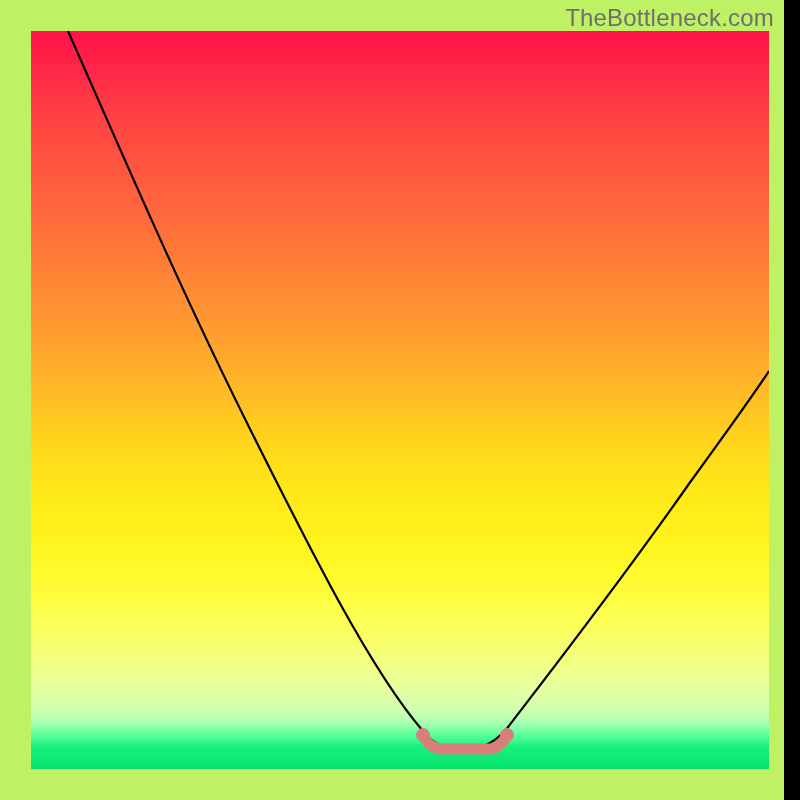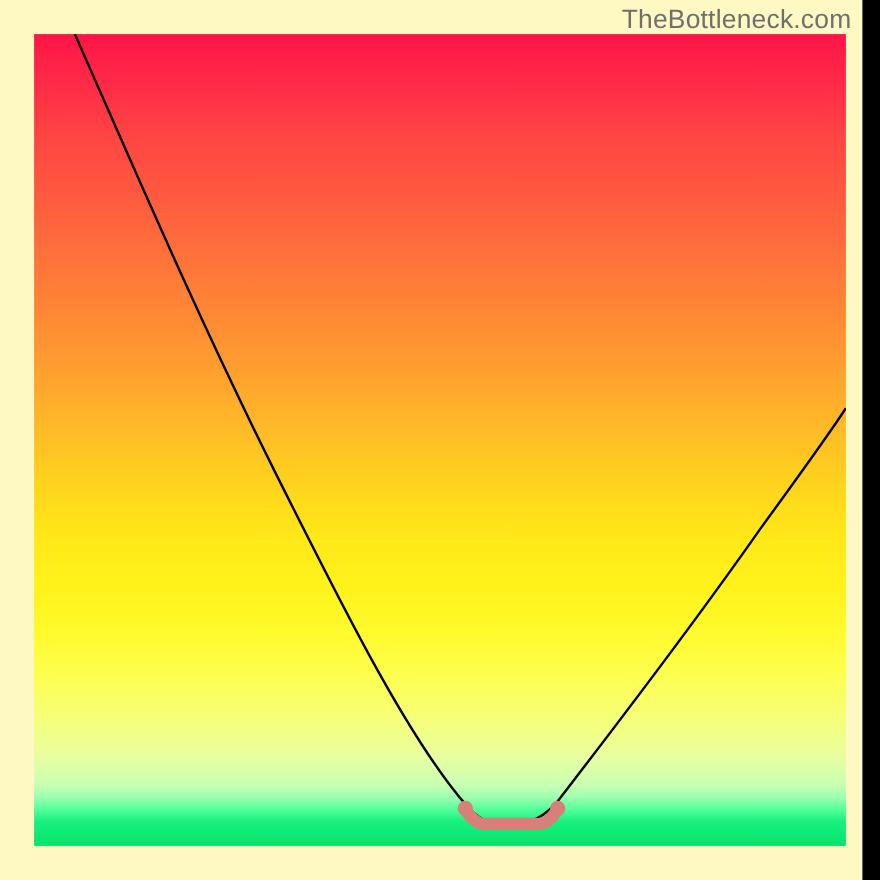--- a/index.html
+++ b/index.html
@@ -8,21 +8,21 @@
     width: 800px;
     height: 800px;
     background: #000;
     overflow: hidden;
     font-family: Arial, Helvetica, sans-serif;
   }
   .frame {
     position: relative;
     width: 784px;
     height: 800px;
-    background: #fef9c3;
+    background: #bef264;
   }
   .plot-area {
     position: absolute;
     left: 31px;
     top: 31px;
     width: 738px;
     height: 738px;
     
     background: linear-gradient(to bottom,
       #ff1447 0%,

